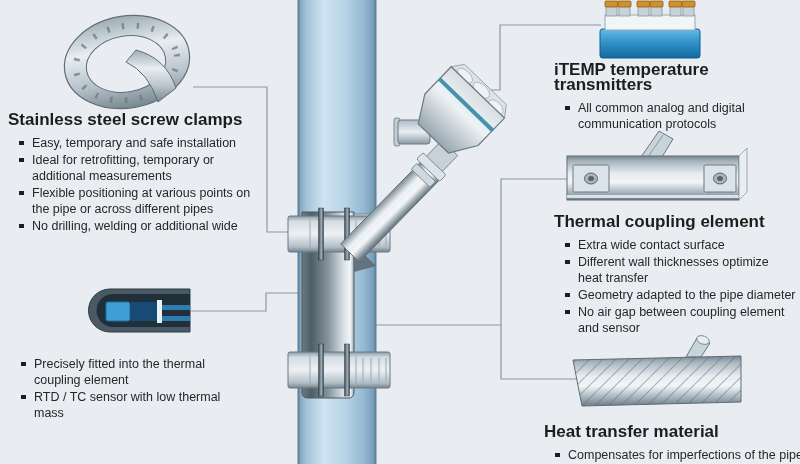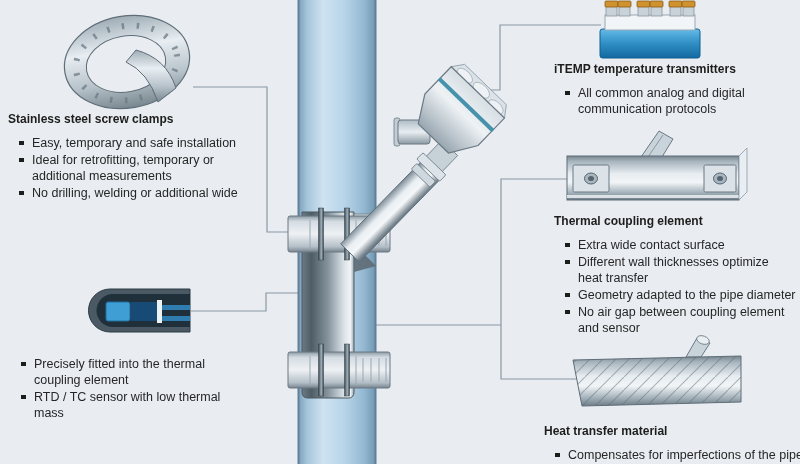--- a/index.html
+++ b/index.html
@@ -1,20 +1,20 @@
 <!DOCTYPE html>
 <html><head>
 <meta charset="utf-8">
 <style>
   html,body{margin:0;padding:0;background:#dfe4ea;}
   .stage{position:relative;width:800px;height:464px;background:#e9edf2;
          font-family:"Liberation Sans",sans-serif;overflow:hidden;}
   svg.layer{position:absolute;left:0;top:0;}
   .callout{position:absolute;color:#1d1d1b;}
-  .c-title{margin:0 0 3px 0;font-size:12px;line-height:15px;font-weight:bold;color:#1d1d1b;}
+  .c-title{margin:0 0 3px 0;font-size:17px;line-height:15px;font-weight:bold;color:#1d1d1b;}
   .c-list{margin:8px;padding:0;list-style:none;font-size:12.5px;line-height:16px;color:#262626;}
   .c-list li{position:relative;padding-left:16px;margin-bottom:1px;}
   .c-list li::before{content:"";position:absolute;left:3px;top:5.5px;width:4.5px;height:4.5px;background:#1d1d1b;}
 </style>
 </head>
 <body>
 
 <div class="stage">
 
   <svg class="layer" width="800" height="464" viewBox="0 0 800 464">
@@ -228,20 +228,21 @@
       <polygon points="573,360 741,356 741,402 582,406" fill="url(#gBlock)"></polygon>
       <polygon points="573,360 741,356 741,402 582,406" fill="url(#patHatch)" stroke="#5f6d78" stroke-width="1"></polygon>
     </g>
   </svg>
 
   <div class="callout" style="left:8px;top:112px;width:268px">
     <h3 class="c-title">Stainless steel screw clamps</h3>
     <ul class="c-list">
       <li>Easy, temporary and safe installation</li>
       <li>Ideal for retrofitting, temporary or additional measurements</li>
+      <li>Flexible positioning at various points on the pipe or across different pipes</li>
       <li>No drilling, welding or additional wide</li>
     </ul>
   </div>
 
   <div class="callout" style="left:10px;top:348px;width:225px">
     <ul class="c-list">
       <li>Precisely fitted into the thermal coupling element</li>
       <li>RTD / TC sensor with low thermal mass</li>
     </ul>
   </div>

